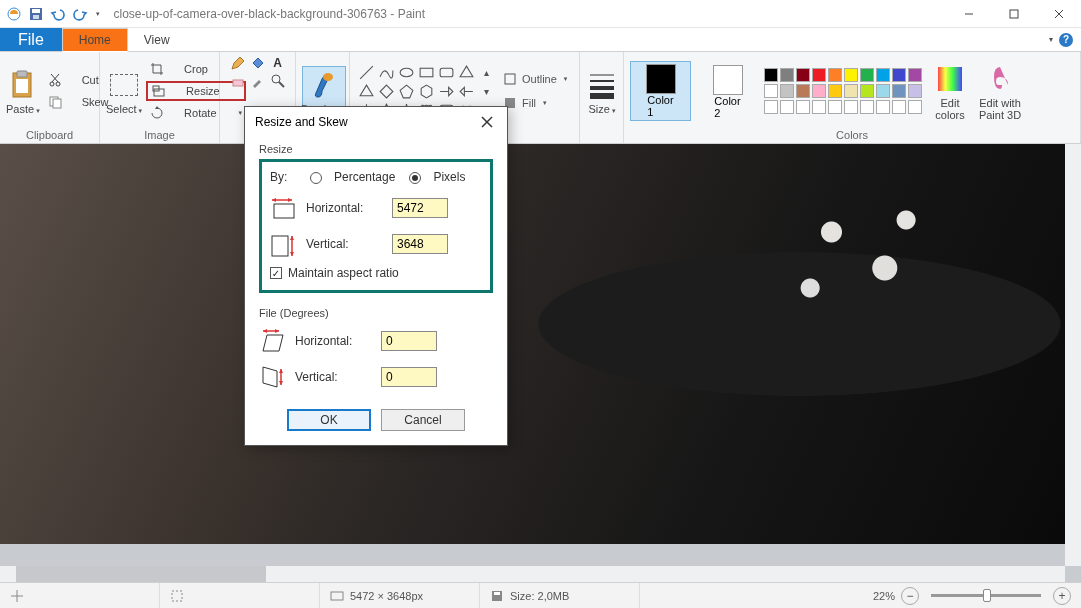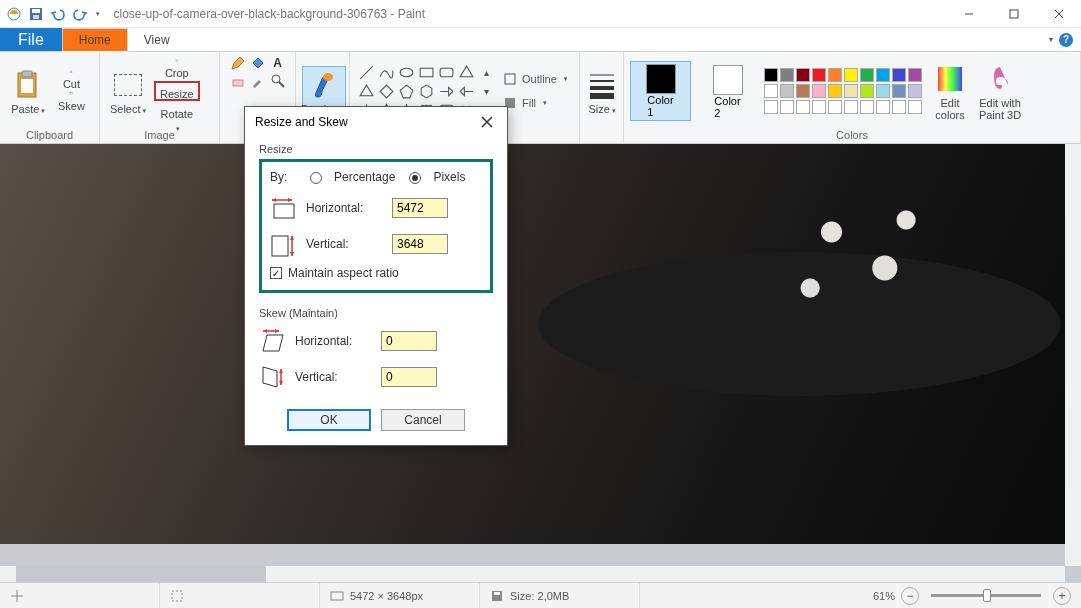--- a/index.html
+++ b/index.html
@@ -25,21 +25,21 @@
 
 
 .ribbon { height: 92px; background: #f5f6f7; border-bottom: 1px solid #d0d0d0; display: flex; position: relative; }
 .group { border-right: 1px solid #dcdcdc; display: flex; flex-direction: column; padding: 3px 6px 0; position: relative; }
 .group-label { text-align: center; color: #666; font-size: 11px; padding: 2px 0; }
 .group-body { flex: 1; display: flex; align-items: center; }
 .big-btn { display: flex; flex-direction: column; align-items: center; justify-content: center; width: 44px; gap: 2px; color: #444; padding-top:2px; }
 .big-btn .icon-box { width: 32px; height: 32px; display: flex; align-items: center; justify-content: center; }
 .big-btn .lbl { font-size: 11px; text-align: center; line-height: 1.1; }
 .small-stack { display: flex; flex-direction: column; gap: 2px; padding-left: 4px; }
-.small-item { display: flex; align-items: center; gap: 5px; color: #444; font-size: 11px; height: 20px; padding: 0 4px; flex-direction: column; }
+.small-item { display: flex; align-items: center; gap: 20px; color: #444; font-size: 11px; height: 20px; padding: 0 4px; }
 .resize-highlight { border: 2px solid #c13030; padding: 0 4px; }
 .shape-row { display: flex; gap: 3px; }
 .shape-grid { display: flex; flex-direction: column; gap: 2px; padding: 2px; }
 .shape-cell { width: 17px; height: 17px; display:flex; align-items:center; justify-content:center; }
 .color-btn { display:flex; flex-direction:column; align-items:center; width:61px; padding-top:2px; }
 .color-swatch-big { width:30px;height:30px;border:1px solid #999; }
 .color-palette { display:flex; flex-direction:column; gap:2px; }
 .pal-row { display:flex; gap:2px; }
 .pal-cell { width:14px;height:14px;border:1px solid #aaa; }
 .outline-stack { display:flex; flex-direction:column; gap:4px; padding-left:6px; }
@@ -556,21 +556,21 @@
         <div class="dim-label">Vertical:</div>
         <input class="dim-input" value="3648" style="">
       </div>
       <div class="maintain-row">
         <span class="check-box">✓</span>
         <span>Maintain aspect ratio</span>
       </div>
     </div>
 
     <div class="skew-section">
-      <div class="fieldset-label">Skew (Maintain)</div>
+      <div class="fieldset-label">File (Degrees)</div>
       <div class="dim-row">
         <div class="dim-icon">
             <svg width="28" height="28" viewBox="0 0 28 28">
               <line x1="4" y1="4" x2="20" y2="4" stroke="#d33" stroke-width="1.5"></line>
               <polygon points="4,4 8,2 8,6" fill="#d33"></polygon>
               <polygon points="20,4 16,2 16,6" fill="#d33"></polygon>
               <polygon points="8,8 24,8 20,24 4,24" fill="#fff" stroke="#333"></polygon>
             </svg>
           </div>
         <div class="dim-label">Horizontal:</div>
@@ -617,20 +617,20 @@
     </div>
   <div class="status-cell" style="width:160px">
       <svg width="14" height="14" viewBox="0 0 14 14">
         <rect x="2" y="2" width="10" height="10" fill="#888"></rect>
         <rect x="4" y="3" width="6" height="3" fill="#fff"></rect>
       </svg>
       <span>Size: 2,0MB</span>
     </div>
   <div class="status-spacer"></div>
   <div class="status-cell" style="border:none;gap:6px;">
-    <span>61%</span>
+    <span>22%</span>
     <span class="zoom-btn">−</span>
     <div class="zoom-slider">
         <div class="zoom-thumb"></div>
       </div>
     <span class="zoom-btn">+</span>
   </div>
 </div>
 
 </body></html>

